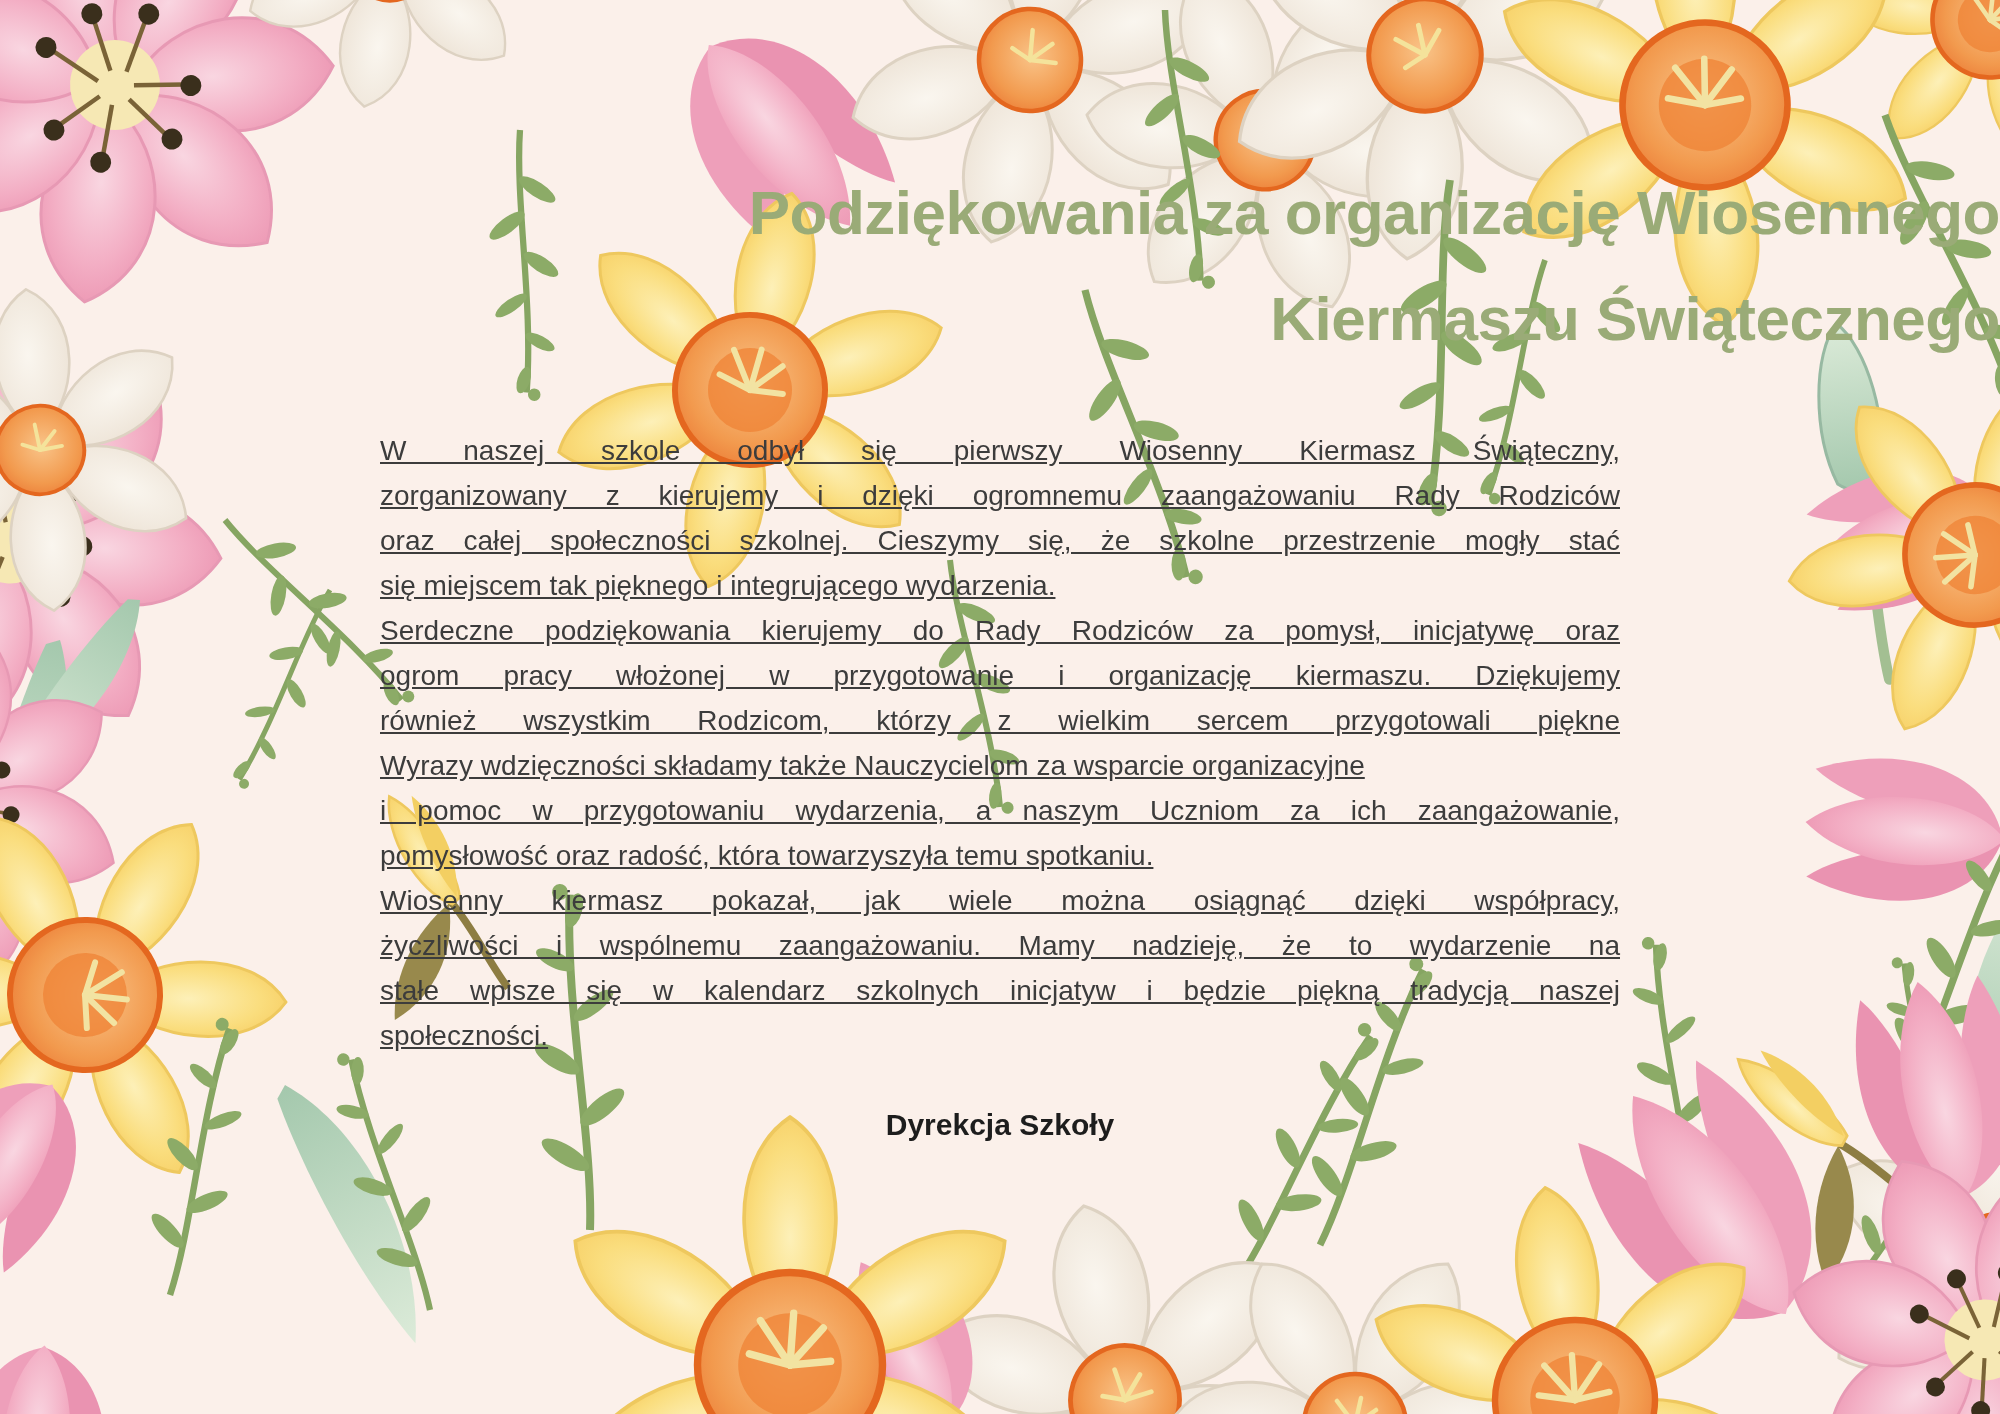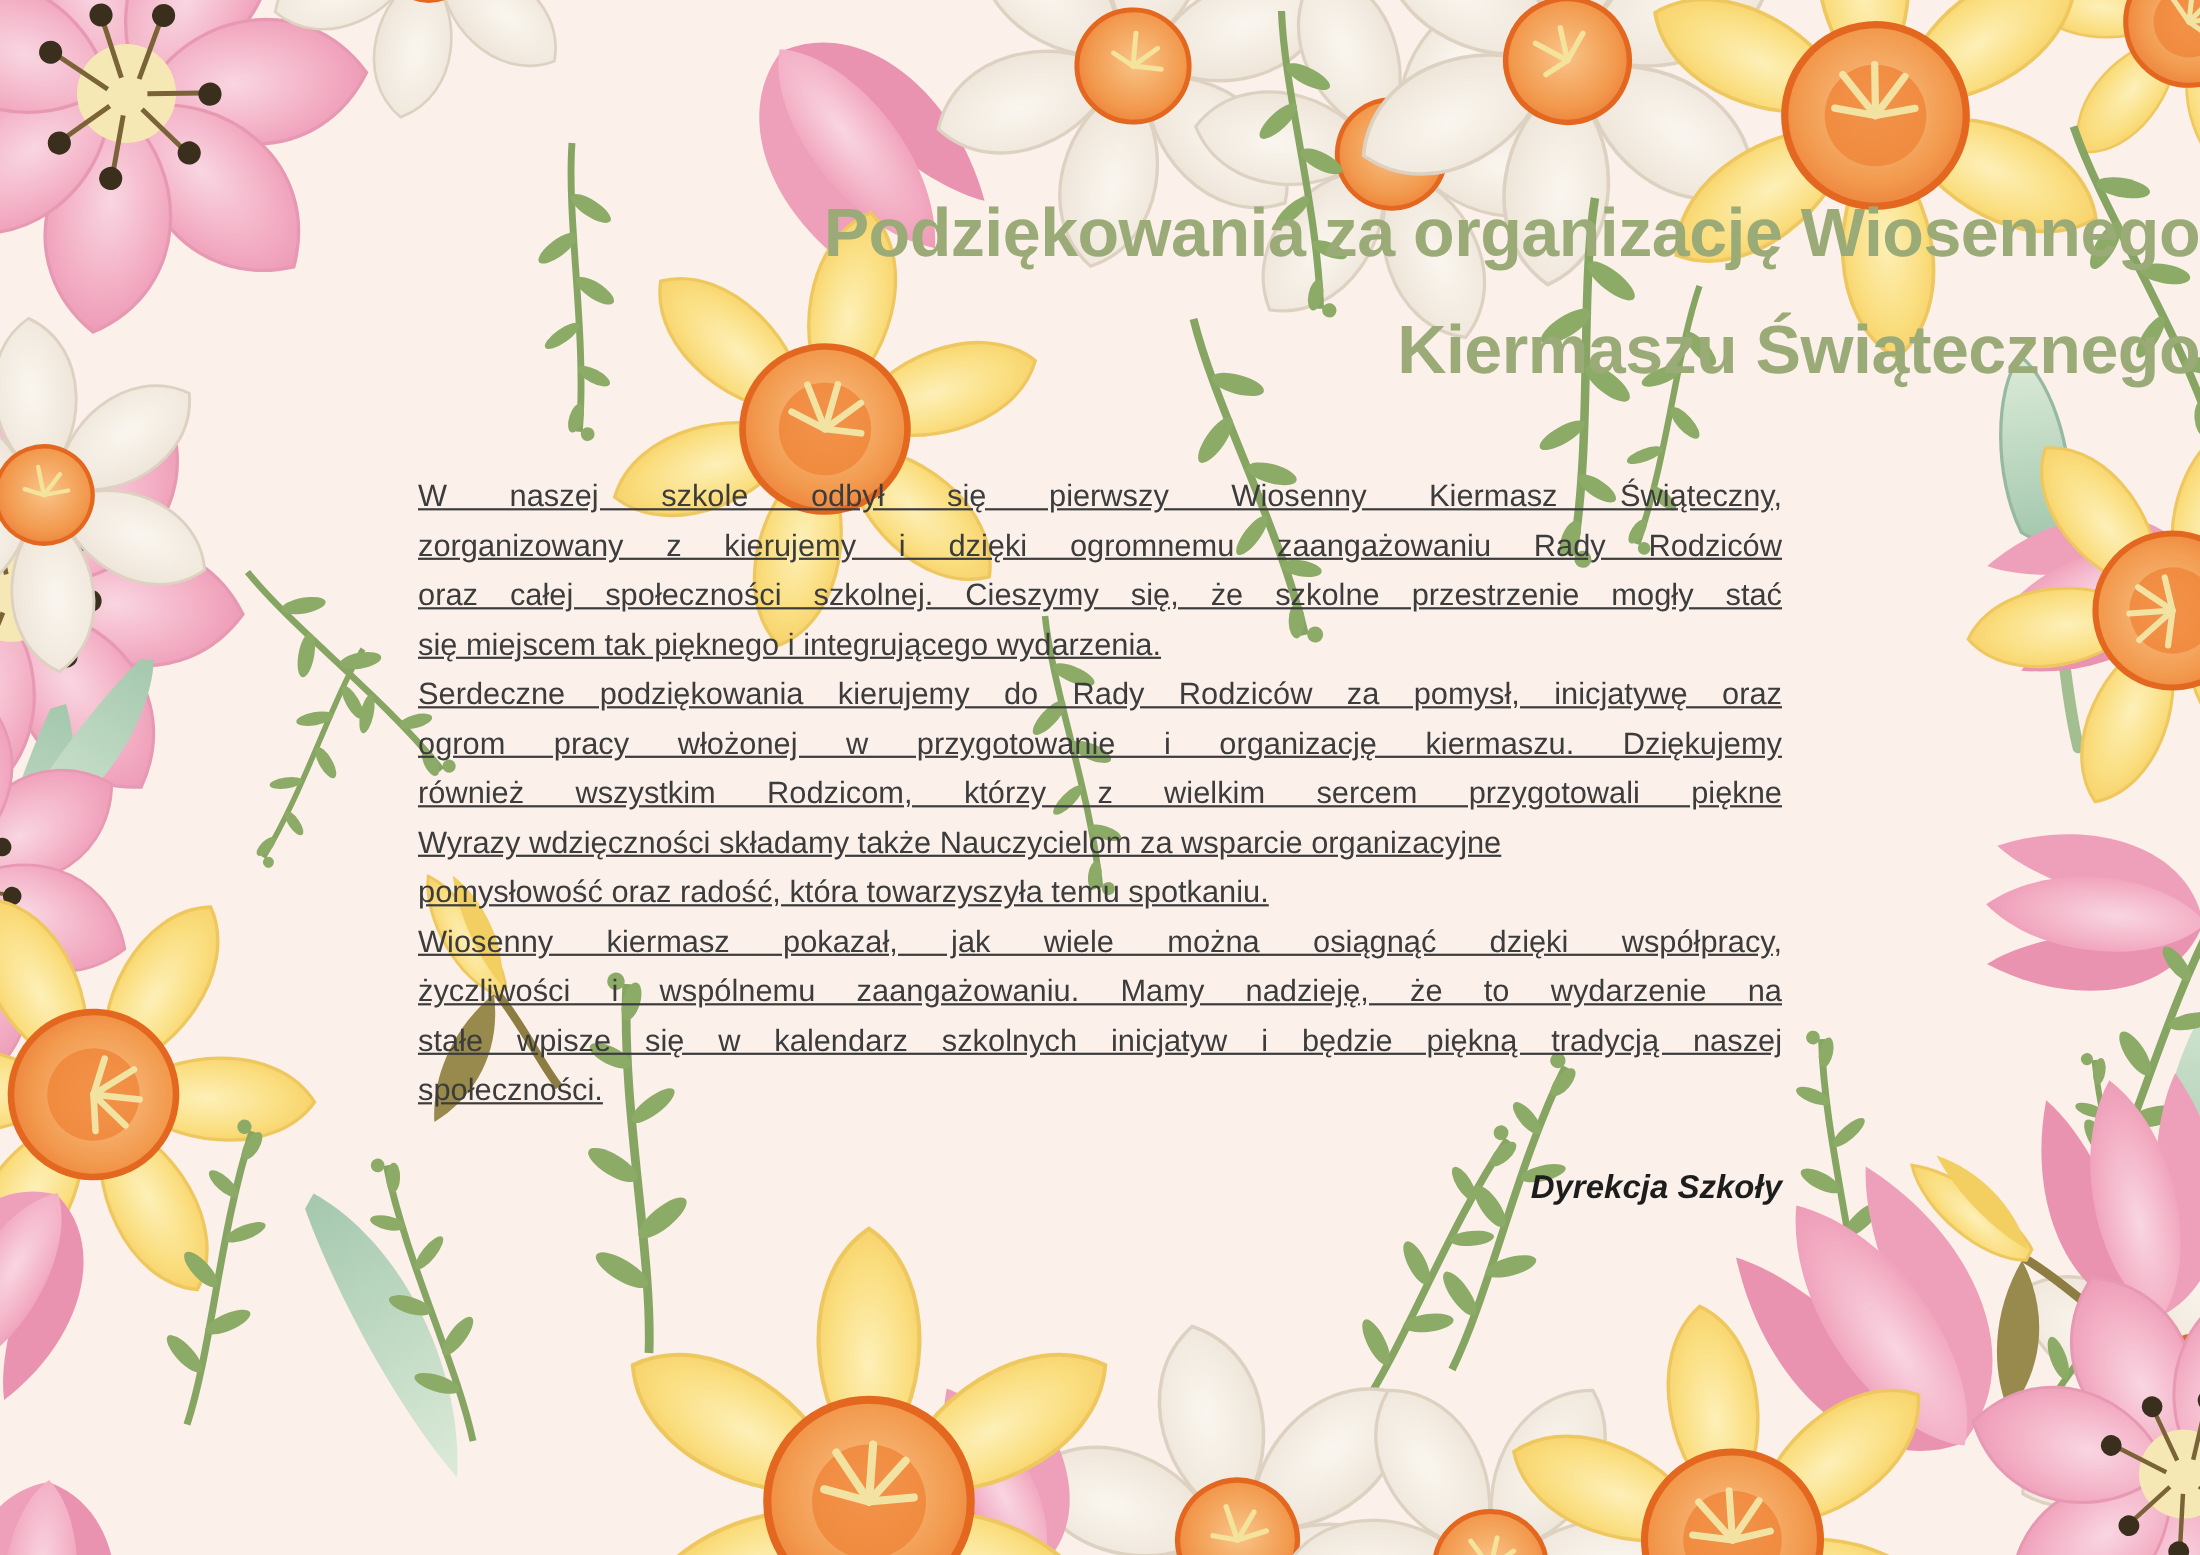--- a/index.html
+++ b/index.html
@@ -25,24 +25,23 @@
   .content {
     position:absolute; left:380px; top:428px; width:1240px;
     color:#3c3c3c;
     font-size:28px; line-height:45px;
   }
   .para { margin:0;text-decoration:underline; }
   .line { text-align:justify; text-justify:inter-word; }
   .line.jl { text-align-last:justify; }
   .signature {
     margin-top:44px;
-    text-align:right;
+    text-align:center;
     font-size:30px; font-weight:700;
     color:#1d1d1d;
-    font-style:italic;
   }
 </style>
 </head>
 <body>
 
 <div class="page">
 
   <svg class="floral" viewBox="0 0 2000 1414" width="2000" height="1414" aria-hidden="true">
     <defs>
       <radialGradient id="gp" cx="50%" cy="60%" r="75%">
@@ -260,20 +259,21 @@
             <div class="line jl">oraz całej społeczności szkolnej. Cieszymy się, że szkolne przestrzenie mogły stać</div>
             <div class="line">się miejscem tak pięknego i integrującego wydarzenia.</div>
           </div>
           <div class="para">
             <div class="line jl">Serdeczne podziękowania kierujemy do Rady Rodziców za pomysł, inicjatywę oraz</div>
             <div class="line jl">ogrom pracy włożonej w przygotowanie i organizację kiermaszu. Dziękujemy</div>
             <div class="line jl">również wszystkim Rodzicom, którzy z wielkim sercem przygotowali piękne</div>
           </div>
           <div class="para">
             <div class="line">Wyrazy wdzięczności składamy także Nauczycielom za wsparcie organizacyjne</div>
+            <div class="line jl">i pomoc w przygotowaniu wydarzenia, a naszym Uczniom za ich zaangażowanie,</div>
             <div class="line">pomysłowość oraz radość, która towarzyszyła temu spotkaniu.</div>
           </div>
           <div class="para">
             <div class="line jl">Wiosenny kiermasz pokazał, jak wiele można osiągnąć dzięki współpracy,</div>
             <div class="line jl">życzliwości i wspólnemu zaangażowaniu. Mamy nadzieję, że to wydarzenie na</div>
             <div class="line jl">stałe wpisze się w kalendarz szkolnych inicjatyw i będzie piękną tradycją naszej</div>
             <div class="line">społeczności.</div>
           </div>
         </div>
       <div class="signature">Dyrekcja Szkoły</div>

